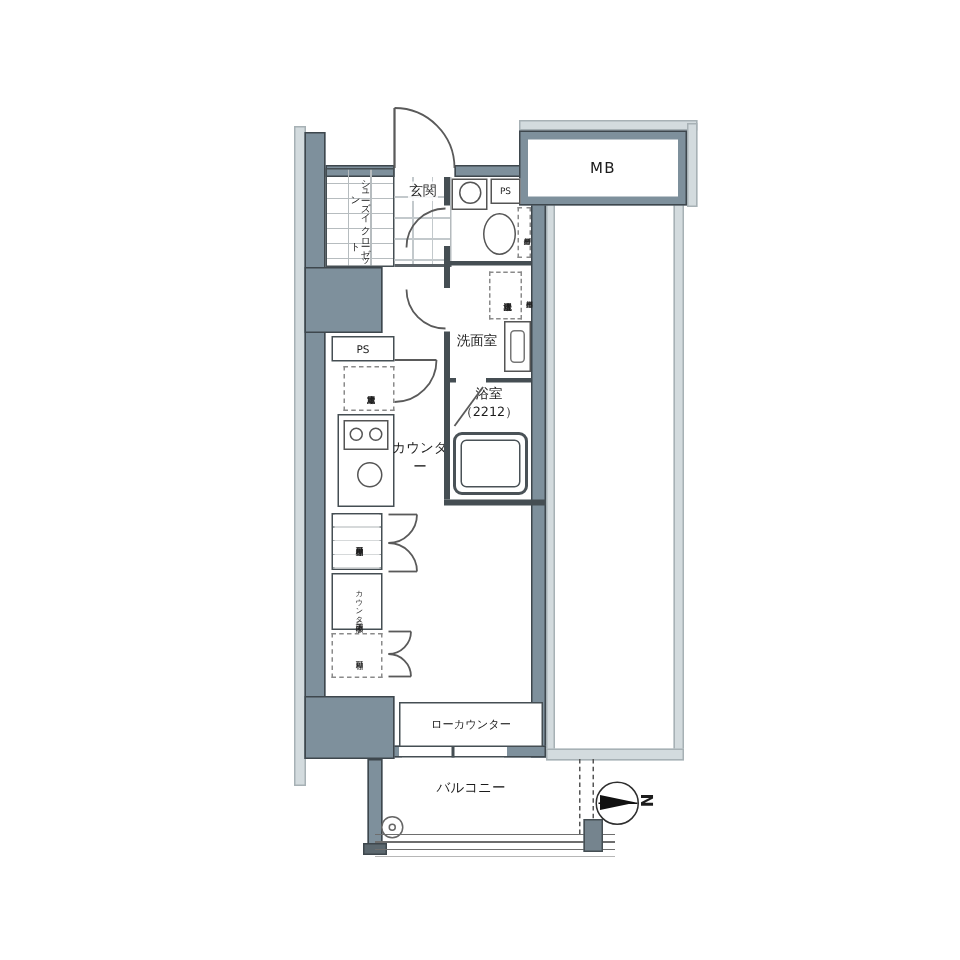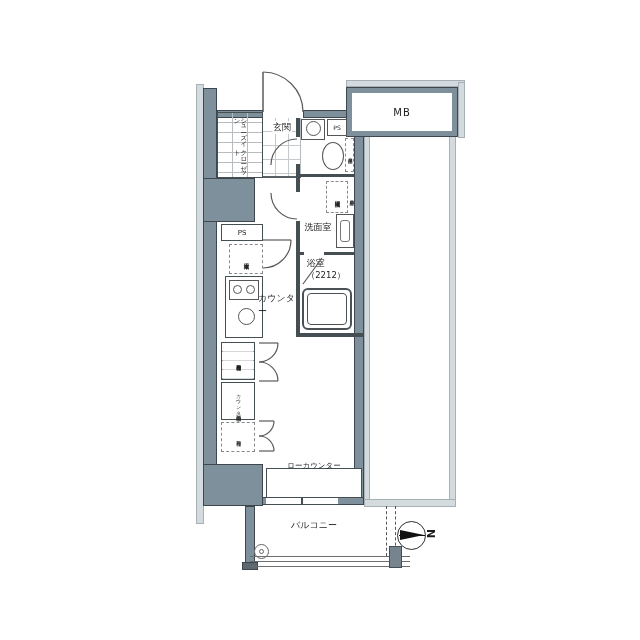--- a/index.html
+++ b/index.html
@@ -9,21 +9,21 @@
   .a{position:absolute}
   .wall{background:#7e909c;border:1px solid #3e474d}
   .darkwall{background:#454e53}
   .band{background:#d3dbde;border:1px solid #a7b1b5}
   .box{border:1.5px solid #454e53;background:#fff}
   .box1{border:1px solid #555;background:#fff}
   .dash{border:1px dashed #8a8a8a;background:#fff}
   .c{border:1px solid #555;border-radius:50%;background:#fff}
   .v{writing-mode:vertical-rl;text-orientation:upright;line-height:1.05;letter-spacing:0}
   .v span{display:block}
-  .cen{display:flex;align-items:center;justify-content:center;}
+  .cen{display:flex;align-items:center;justify-content:center;text-align:center}
   .lbl{color:#1c1c1c}
   svg.overlay{position:absolute;left:0;top:0;pointer-events:none}
   .grid-closet{background:
     repeating-linear-gradient(to bottom,transparent 0 9px,#b6bcbf 9px 10px),
     repeating-linear-gradient(to right,transparent 0 14px,#b6bcbf 14px 15px)}
   .grid-genkan{background:
     repeating-linear-gradient(to bottom,transparent 0 13px,#c3c9cc 13px 14px),
     repeating-linear-gradient(to right,transparent 0 12px,#c3c9cc 12px 13px)}
   .shelves{background:repeating-linear-gradient(to bottom,transparent 0 8px,#9aa0a3 8px 9px)}
   .rail{background:repeating-linear-gradient(to bottom,#6e6e6e 0 1px,transparent 1px 5px)}
@@ -133,21 +133,21 @@
   </div>
   <div class="a box" style="left:221px;top:382px;width:34px;height:38px"></div>
   <div class="a v lbl cen" style="left:223px;top:383px;width:30px;height:36px;font-size:5px">
     <span>カウンター</span>
     <span>（下部収納）</span>
   </div>
   <div class="a dash" style="left:221px;top:422px;width:34px;height:30px"></div>
   <div class="a v lbl cen" style="left:223px;top:423px;width:30px;height:28px;font-size:5px">可動棚</div>
 
   <div class="a box" style="left:266px;top:468px;width:96px;height:30px"></div>
-  <div class="a cen" style="left:268px;top:460px;width:92px;height:11px">
+  <div class="a cen" style="left:268px;top:477px;width:92px;height:11px">
     <span class="lbl" style="font-size:7.5px">ローカウンター</span>
   </div>
 
   <div class="a cen" style="left:284px;top:519px;width:60px;height:13px">
     <span class="lbl" style="font-size:9px">バルコニー</span>
   </div>
   <div class="a c" style="left:254px;top:544px;width:15px;height:15px;border-color:#666"></div>
   <div class="a c" style="left:259px;top:549px;width:5px;height:5px;border-color:#666"></div>
   <div class="a rail" style="left:250px;top:556px;width:160px;height:15px"></div>
   <div class="a" style="left:386px;top:506px;width:1px;height:50px;border-left:1px dashed #555"></div>

